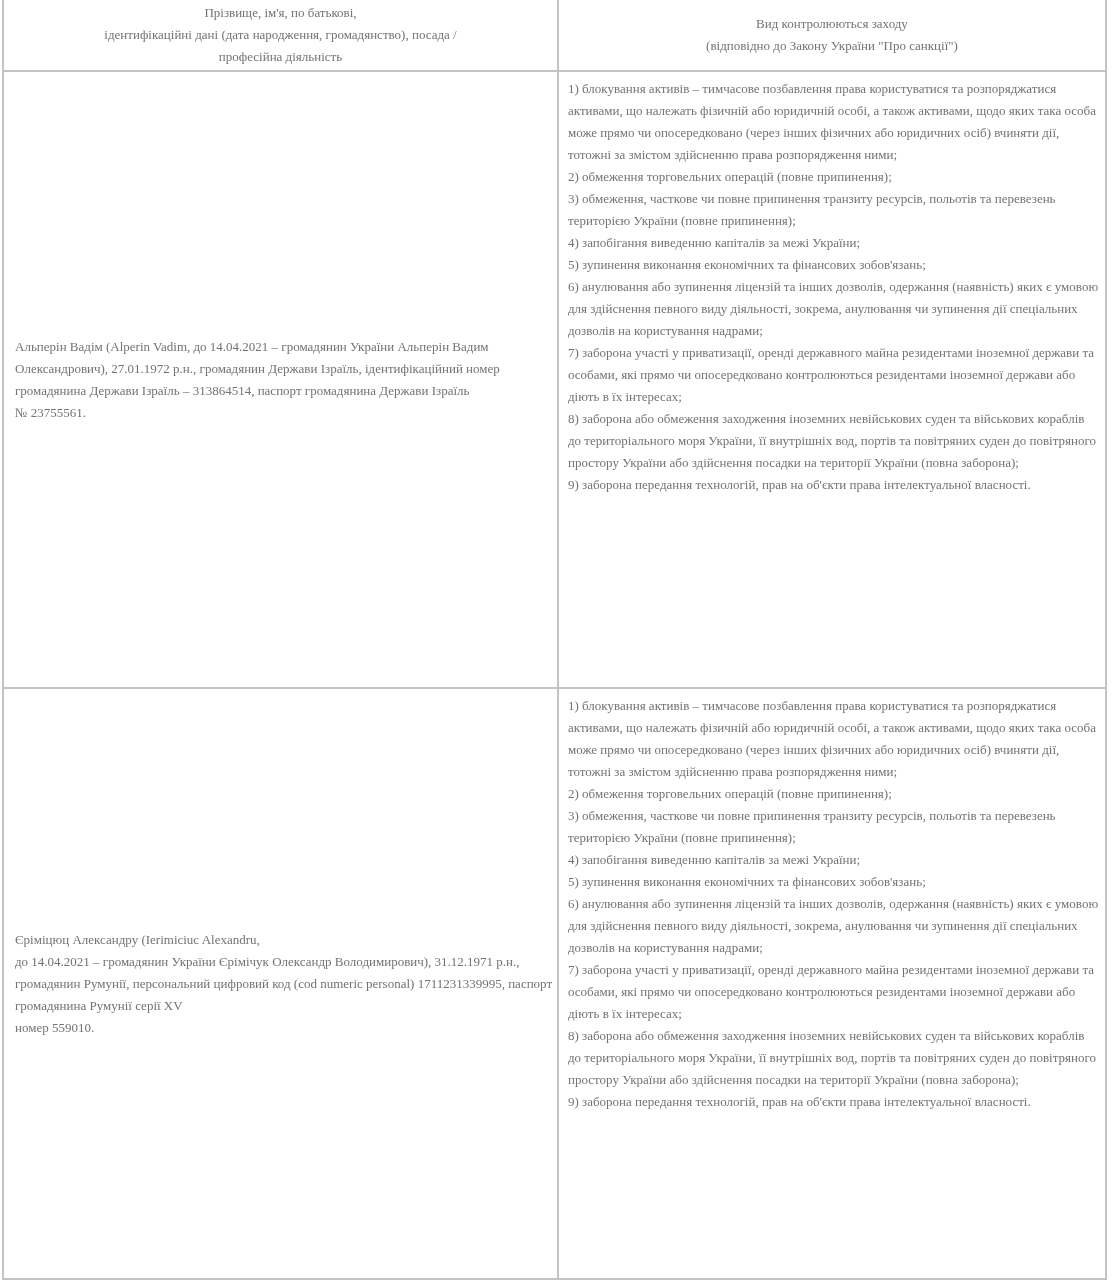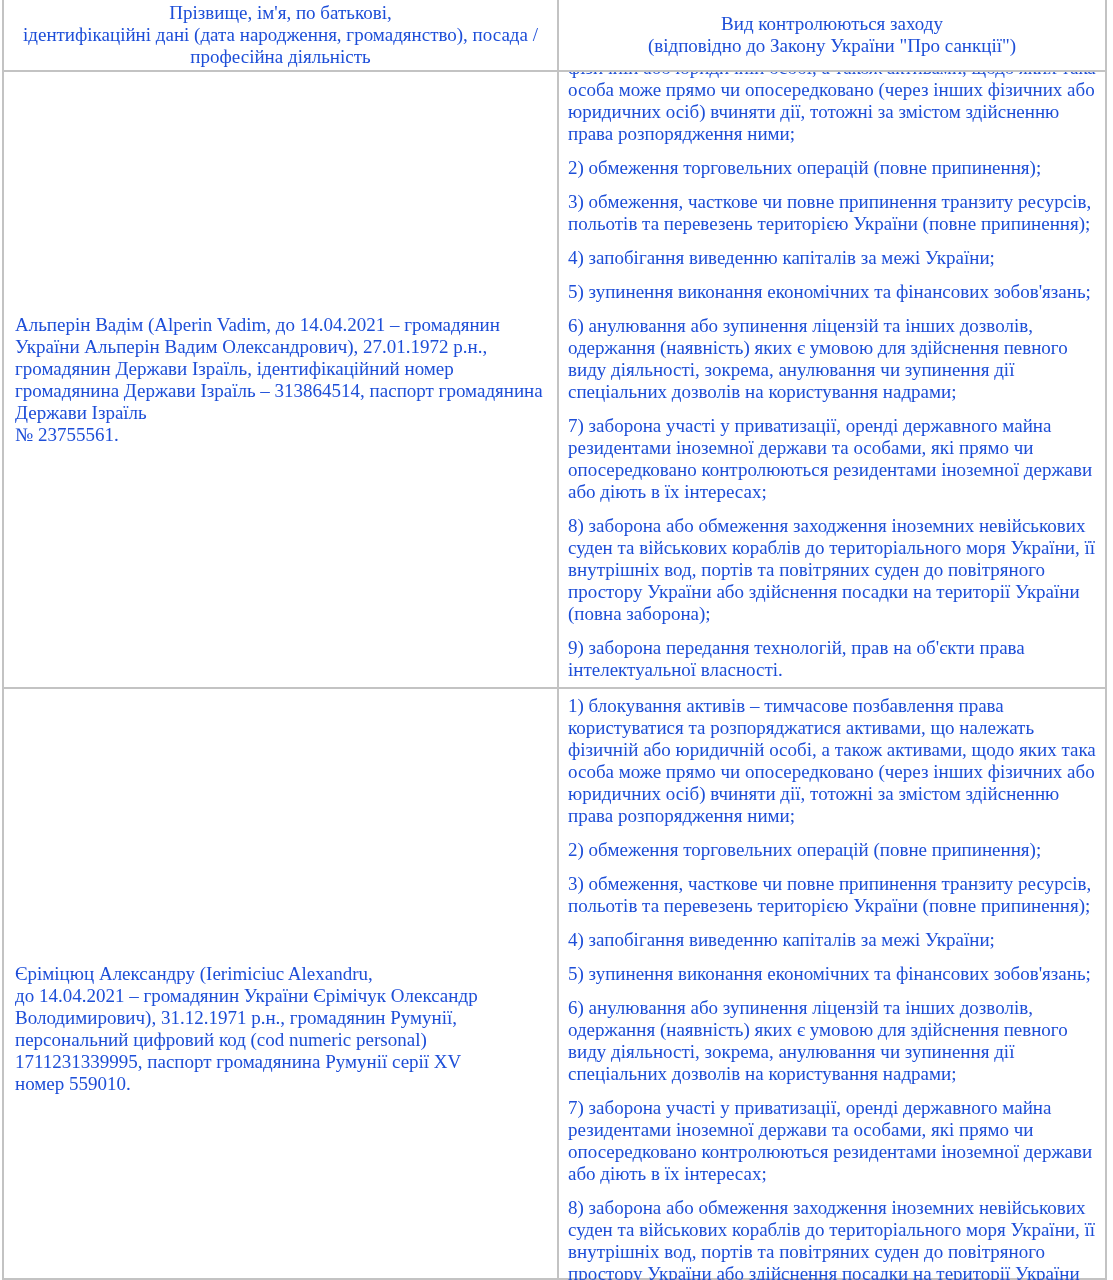--- a/index.html
+++ b/index.html
@@ -5,23 +5,23 @@
   html, body {
     margin: 0;
     padding: 0;
     background: #ffffff;
     width: 1113px;
     height: 1280px;
     overflow: hidden;
   }
   .doc {
     font-family: "Liberation Serif", "DejaVu Serif", serif;
-    font-size: 19px;
+    font-size: 13px;
     line-height: 22px;
-    color: #1d4ed8;
+    color: #737373;
   }
   .table {
     box-sizing: border-box;
     margin-left: 2px;
     width: 1105px;
     height: 1280px;
     border-left: 2px solid #c3c3c3;
     border-right: 2px solid #c3c3c3;
     border-bottom: 2px solid #c3c3c3;
     display: flex;
@@ -56,23 +56,22 @@
   }
   .person-cell {
     display: flex;
     align-items: center;
     padding: 6px 1px 6px 11px;
     white-space: pre-line;
   }
   .measures-cell {
     display: flex;
     flex-direction: column;
-    justify-content: flex-end;
+    justify-content: flex-start;
     padding: 6px 6px 6px 9px;
-    gap: 12px;
   }
   .measure-item { margin: 0; }
 </style>
 </head>
 <body>
 
 <div class="doc">
   <div class="table">
 
     <div class="row row-header bordered">

